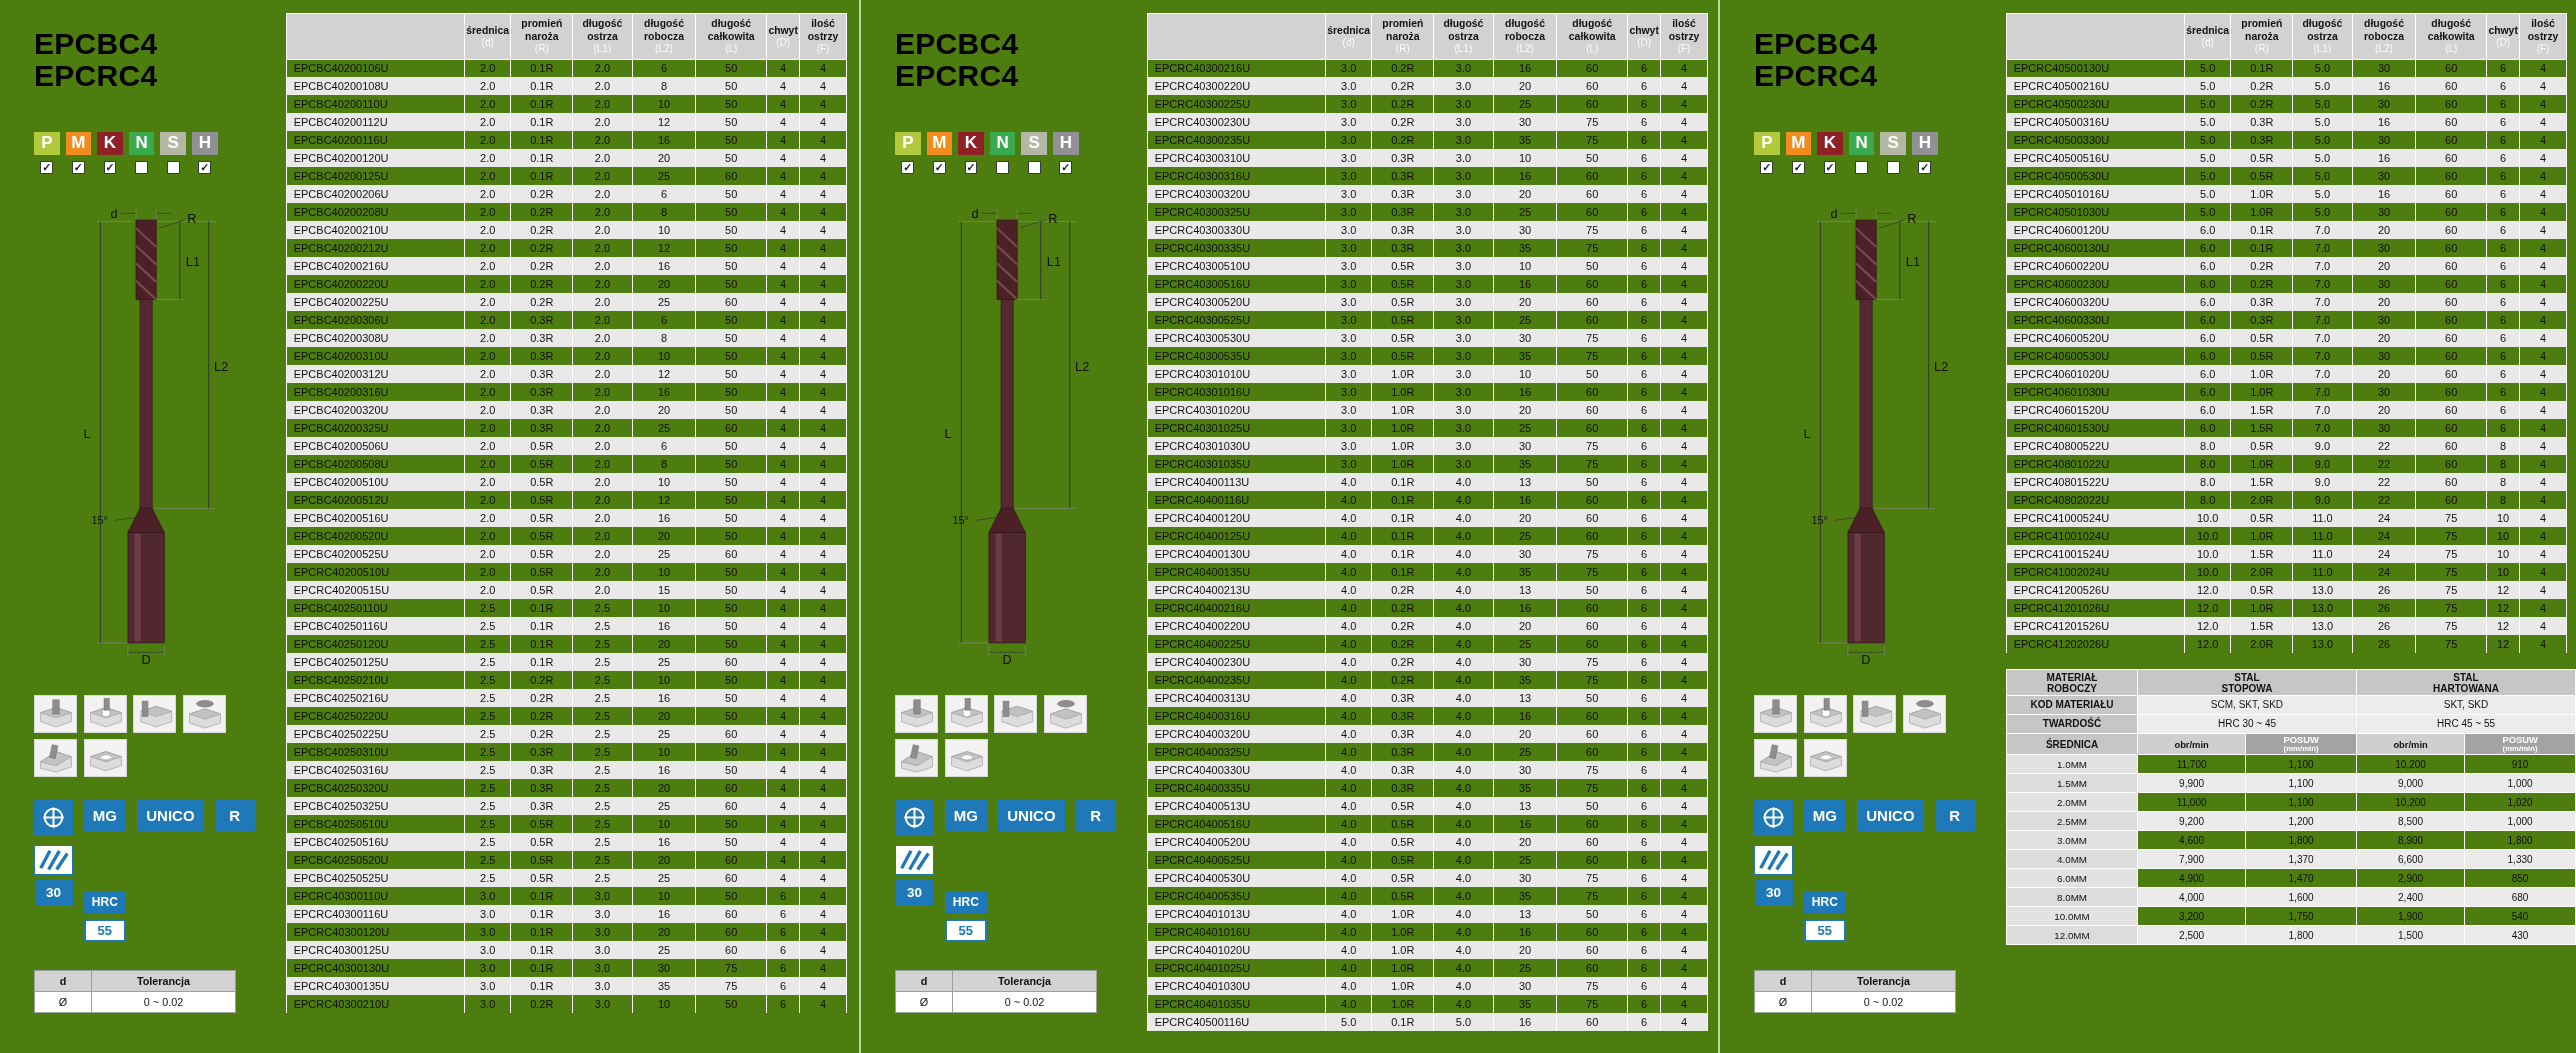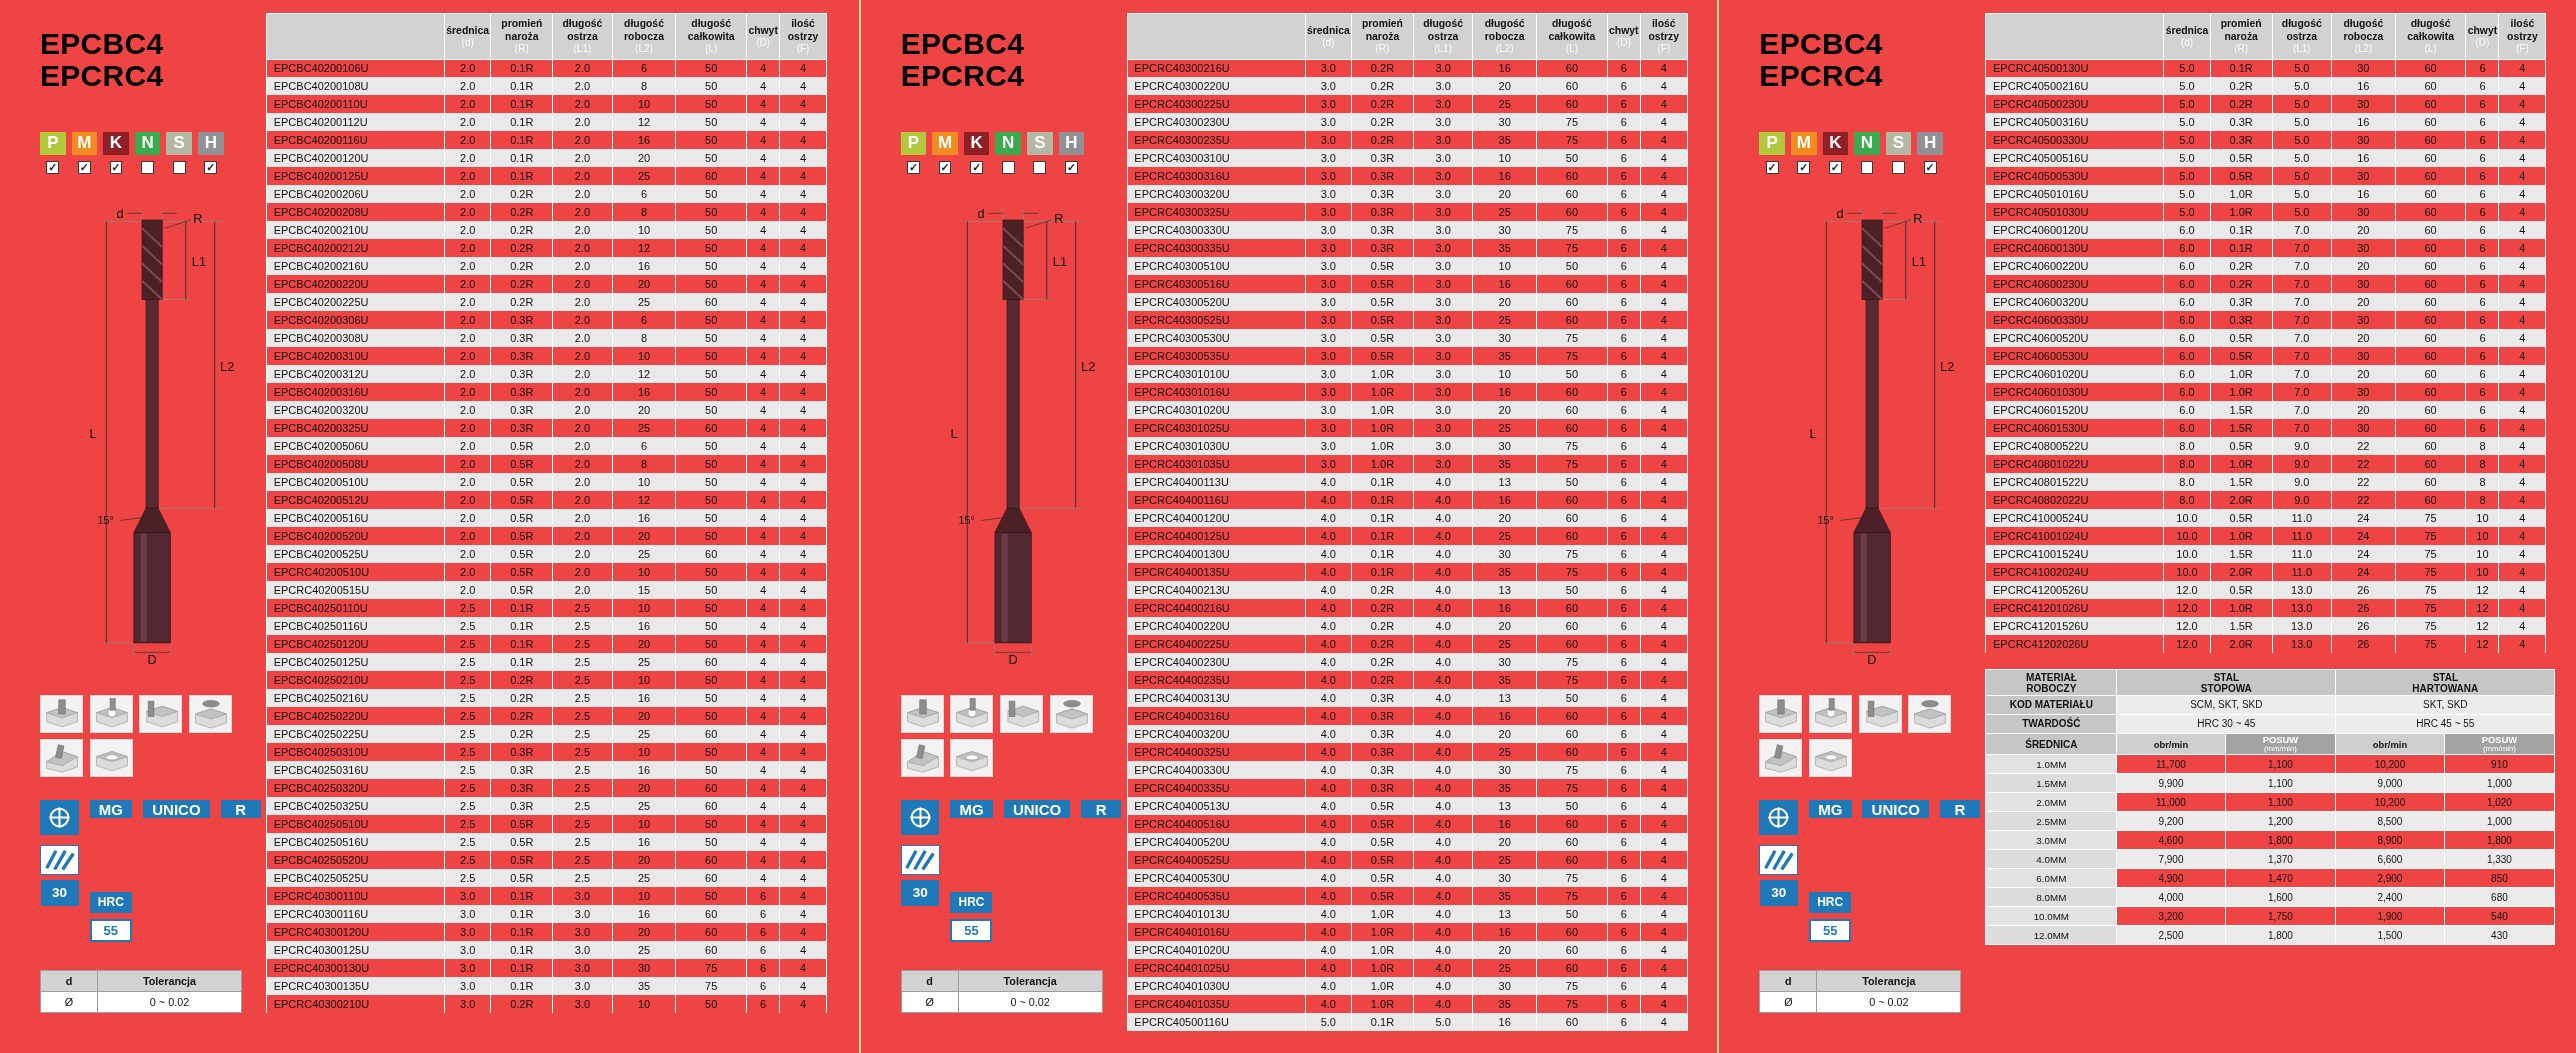--- a/index.html
+++ b/index.html
@@ -1,40 +1,40 @@
 <!DOCTYPE html>
 <html style="font-size:10.8px"><head>
 <meta charset="utf-8">
 <style>
   *{box-sizing:border-box;}
   html,body{margin:0;padding:0;}
   body{width:2576px;height:1053px;background:#ffffff;font-family:"Liberation Sans",sans-serif;color:#111;overflow:hidden;}
   #page{display:flex;width:2576px;height:1053px;}
-  .panel{width:859px;height:1053px;display:flex;padding:8px 19px 0 6px;background:#ef4444;}
+  .panel{width:859px;height:1053px;display:flex;padding:8px 19px 0 0;background:#4d7c0f;gap:26px;}
   .panel + .panel{border-left:2px solid #b9d8a6;}
   .left-col{width:260px;flex:none;padding:20px 5.4px 0 34px;}
   .right-col{flex:1;padding-top:5.4px;}
 
   .series-title{font-size:30px;font-weight:bold;line-height:1.08;letter-spacing:0.3px;color:#000;}
   .iso-row{display:flex;gap:6px;margin-top:39px;}
   .iso-col{display:flex;flex-direction:column;align-items:center;gap:6px;}
   .iso-tile{width:25.6px;height:23px;display:flex;align-items:center;justify-content:center;color:#fff;font-weight:bold;font-size:17px;}
   .iso-chk{width:12.8px;height:12.8px;border:1.7px solid #3a3a3a;background:#fff;font-size:10.8px;font-weight:bold;line-height:10px;text-align:center;color:#222;}
 
   .drawing{margin-top:27px;margin-left:1.3px;}
   .dim{font-size:19px;fill:#111;}
   .dim.small{font-size:16px;}
 
   .feat-grid{margin-top:27px;display:flex;flex-wrap:wrap;gap:6.7px;width:202px;}
   .feat{width:43px;height:38px;background:#f2f2f2;border:0.7px solid #d8d8d8;}
 
   .badge-rows{margin-top:23px;}
   .badge-row{display:flex;gap:10.8px;align-items:flex-start;margin-bottom:9.4px;}
   .badge{background:#1f78b8;color:#fff;display:flex;align-items:center;justify-content:center;font-weight:bold;}
-  .badge.txt{height:18px;padding:0 9.4px;font-size:15px;min-width:40px;}
+  .badge.txt{height:31px;padding:0 9.4px;font-size:15px;min-width:40px;}
   .badge.icon{width:39px;height:35px;}
   .icon-helix{width:39px;height:30px;background:#fff;border:1.7px solid #1f78b8;display:flex;align-items:center;justify-content:center;}
   .stack{display:flex;flex-direction:column;align-items:center;gap:5.4px;}
   .small-badge{background:#1f78b8;color:#fff;font-weight:bold;font-size:13.5px;width:38px;height:25.6px;display:flex;align-items:center;justify-content:center;}
   .hrc-top{background:#1f78b8;color:#fff;font-weight:bold;font-size:12px;width:42px;height:21.6px;display:flex;align-items:center;justify-content:center;margin-top:47px;}
   .hrc-bot{border:2px solid #1f78b8;color:#1f78b8;font-weight:bold;font-size:13px;width:42px;height:23px;display:flex;align-items:center;justify-content:center;background:#fff;}
 
   .tol-table{border-collapse:collapse;margin-top:28px;}
   .tol-table th{background:#d2d2d2;border:1px solid #9e9e9e;font-size:10.8px;font-weight:bold;padding:4px 6.7px;}
   .tol-table th:first-child{width:57px;}
@@ -48,21 +48,21 @@
   .prod-table td.pn{text-align:left;padding-left:6.7px;width:178px;white-space:nowrap;}
   .prod-table tbody tr:nth-child(even){background:#e9e9e9;}
 
   .cut-table{border-collapse:collapse;width:570px;margin-top:16px;}
   .cut-table th,.cut-table td{border:1.3px solid #fff;font-size:10px;height:19px;padding:1.3px 4px;text-align:center;white-space:pre-line;}
   .cut-table th{background:#cfcfcf;font-weight:bold;}
   .cut-table th.lab{width:131px;background:#c6c6c6;}
   .cut-table th.grp{background:#c6c6c6;}
   .cut-table th.unit{font-size:9.4px;}
   .cut-table th.posuw{background:#a3a3a3;color:#fff;line-height:1.05;}
-  .cut-table .mmmin{font-size:7.8px;font-weight:normal;}
+  .cut-table .mmmin{font-size:7.8px;font-weight:bold;}
   .cut-table td.hdrval{background:#ececec;font-size:10px;}
   .cut-table td.dia{background:#e2e2e2;font-size:9.8px;margin-top:28px;}
   .cut-table tr.data:nth-child(even) td{background:#ebebeb;}
   .cut-table tr.data:nth-child(even) td.dia{background:#dcdcdc;}
 
   .frez{display:flex;align-items:center;gap:27px;margin-top:13.5px;width:570px;border:1px solid #c4c4c4;padding:5.4px 13.5px;background:#fff;}
   .frez-label{font-size:11.5px;width:101px;color:#222;}
 </style>
 </head>
 <body>

